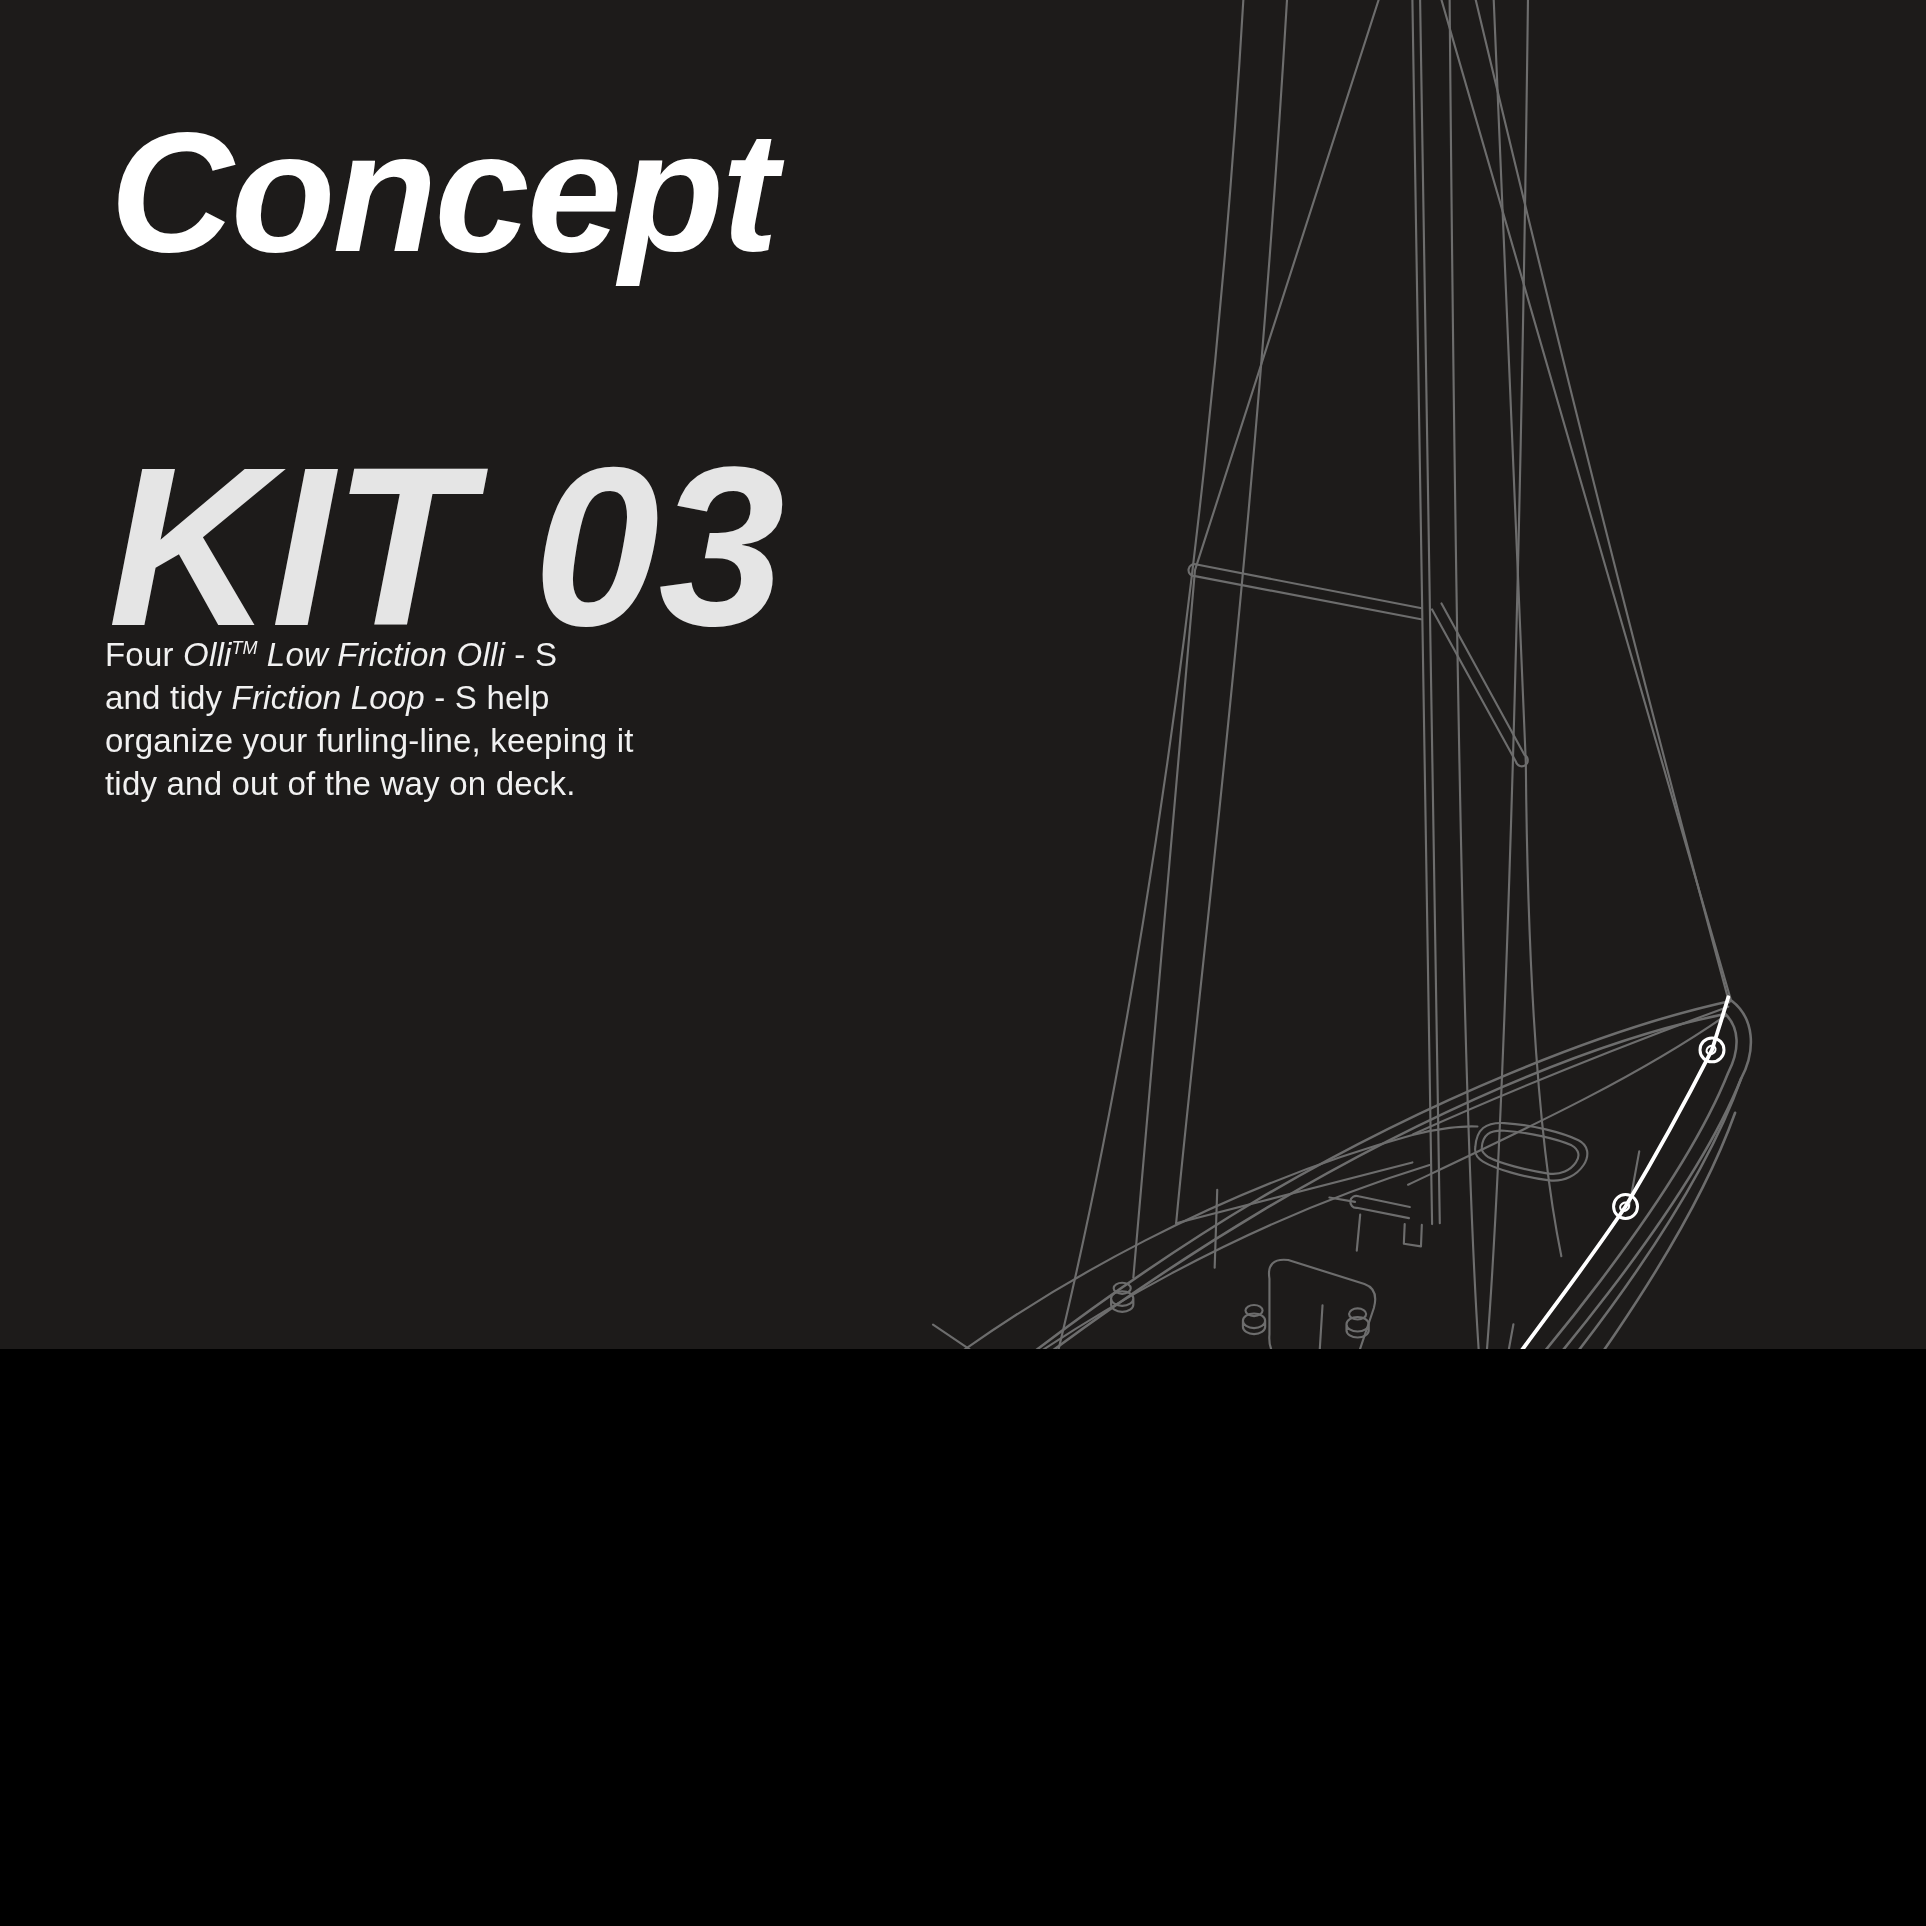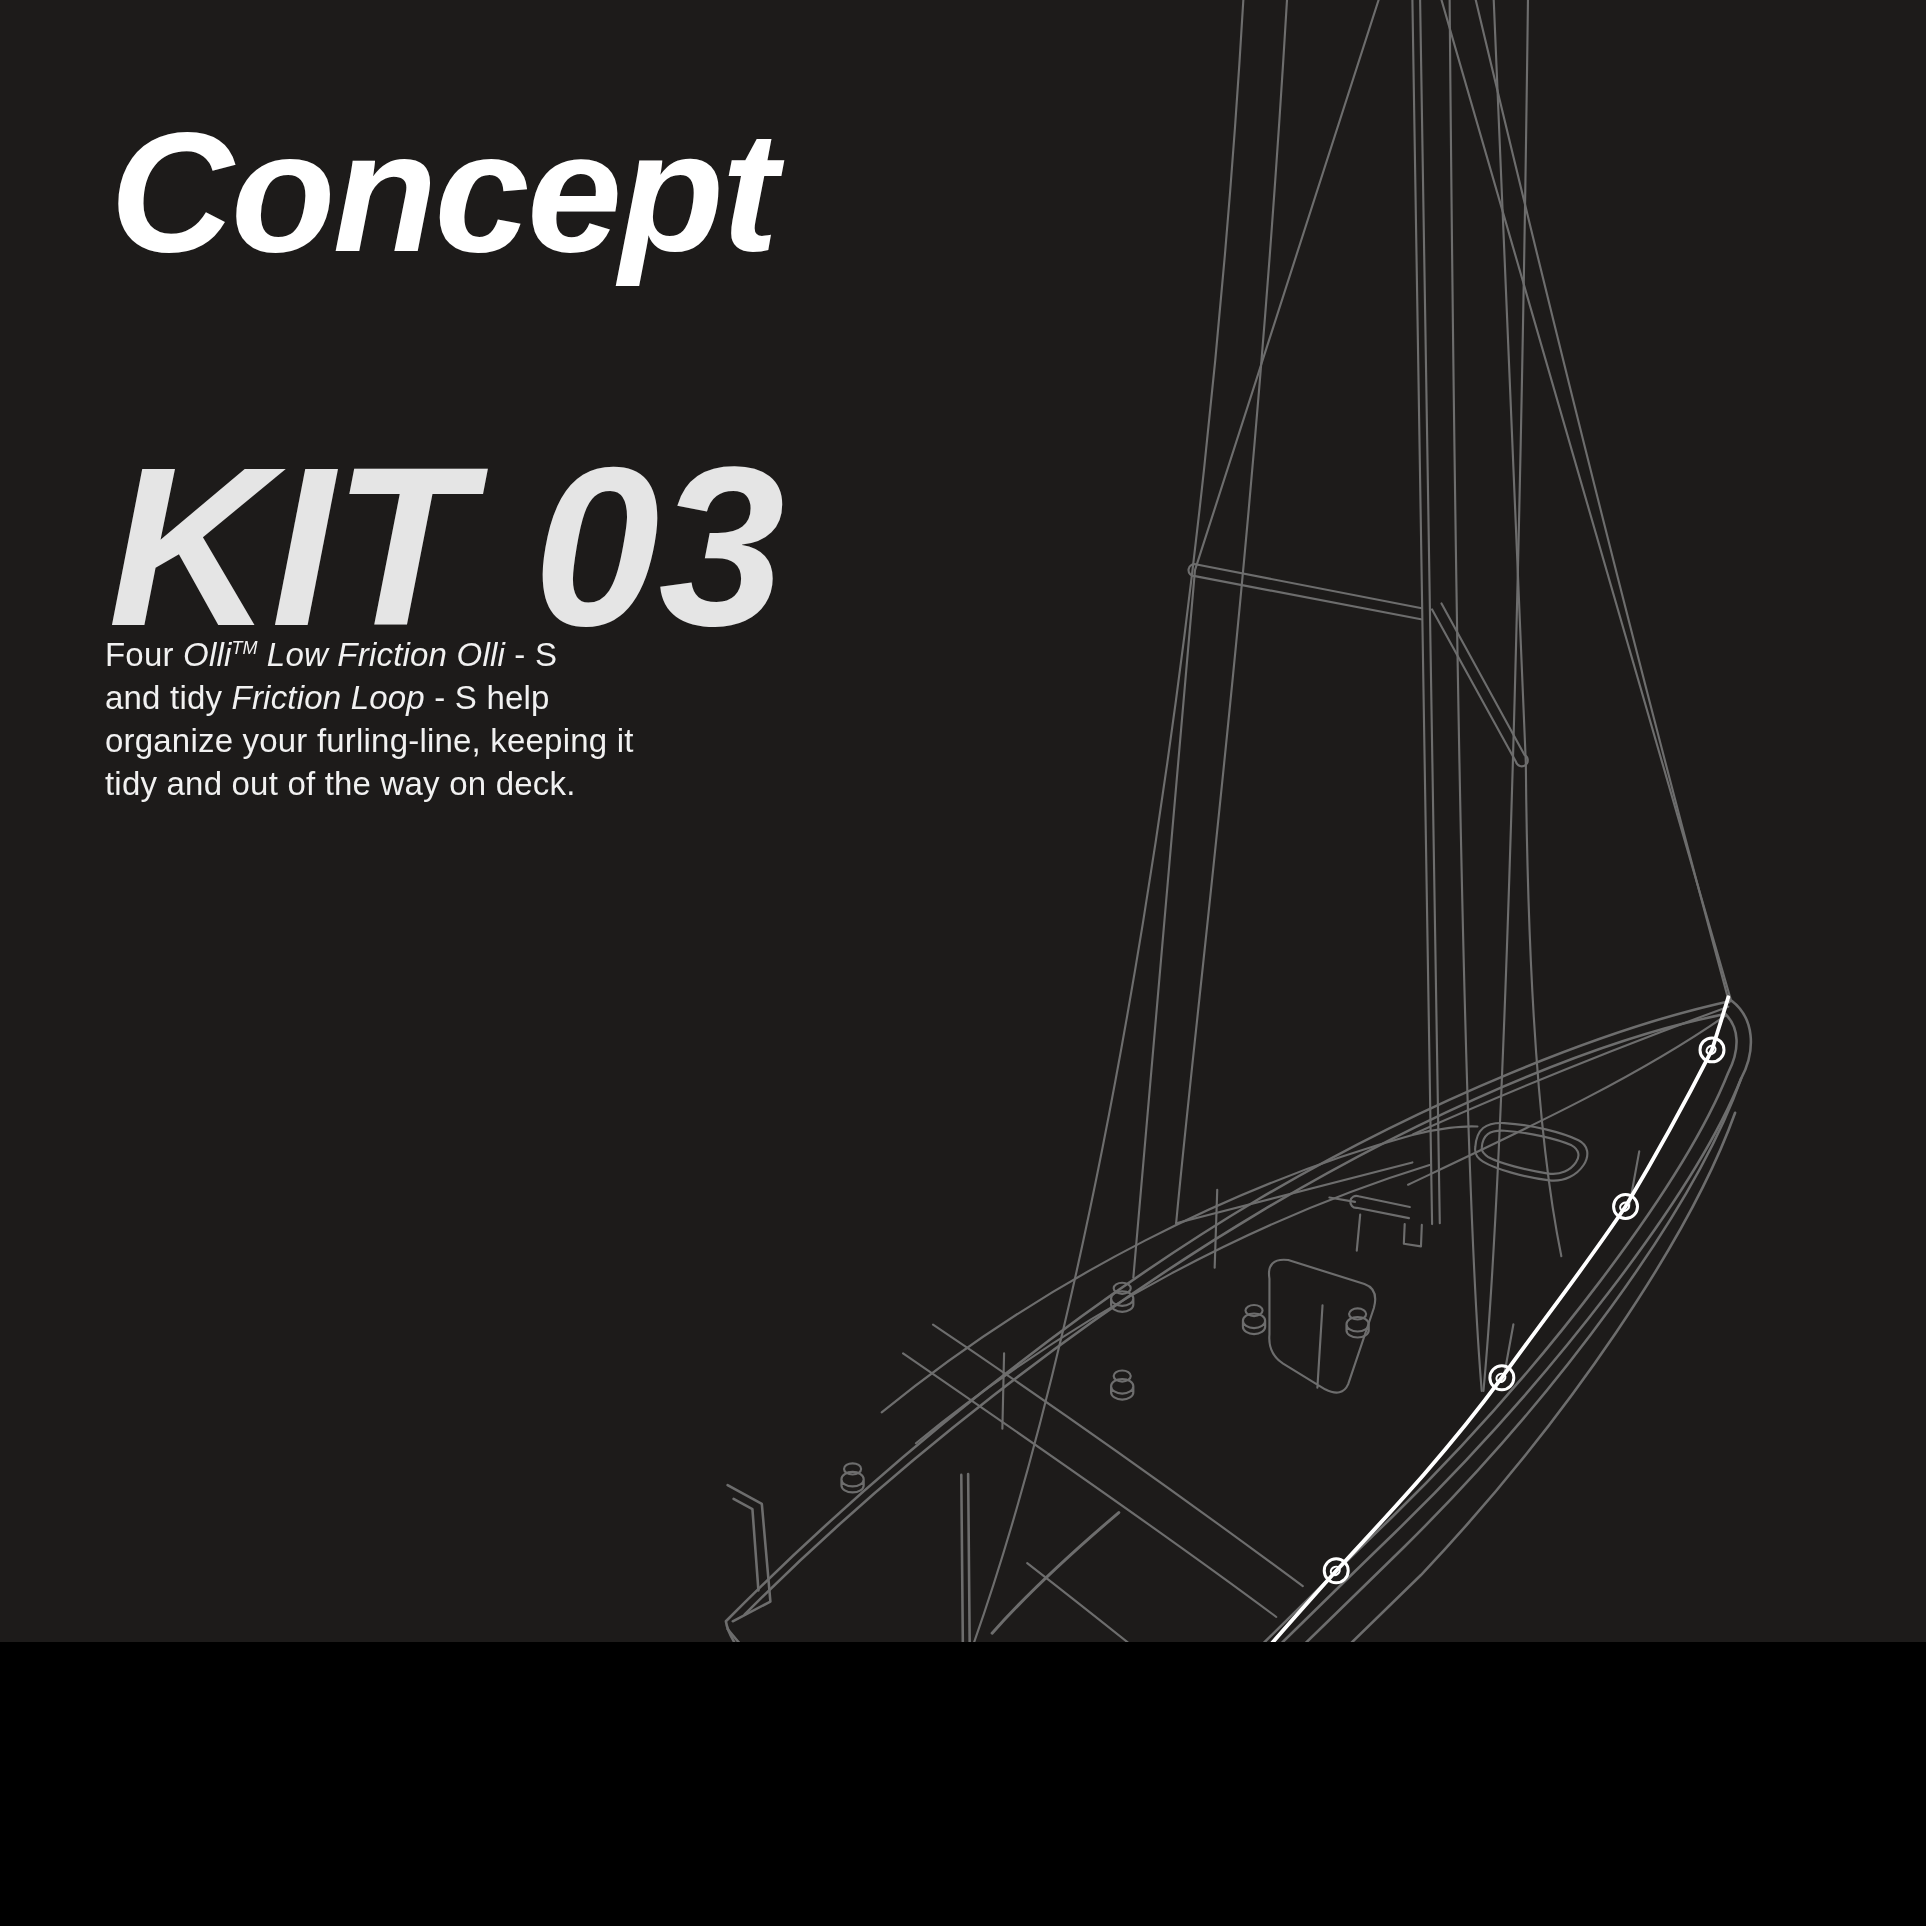--- a/index.html
+++ b/index.html
@@ -1,17 +1,17 @@
 <!DOCTYPE html>
 <html style="font-size:6.8px"><head>
 <meta charset="utf-8">
 <style>
   html,body{margin:0;padding:0;background:#000;}
   #canvas{
-    position:relative;width:1926px;height:1642px;overflow:hidden;
+    position:relative;width:1926px;height:1349px;overflow:hidden;
     background:#1d1b1a;
     font-family:"Liberation Sans", sans-serif;
   }
   .title{
     position:absolute;left:110px;top:106px;
     font-size:171px;font-weight:bold;font-style:italic;
     letter-spacing:-2.6px;line-height:1;color:#ffffff;white-space:nowrap;
   }
   .subtitle{
     position:absolute;left:108px;top:433px;

